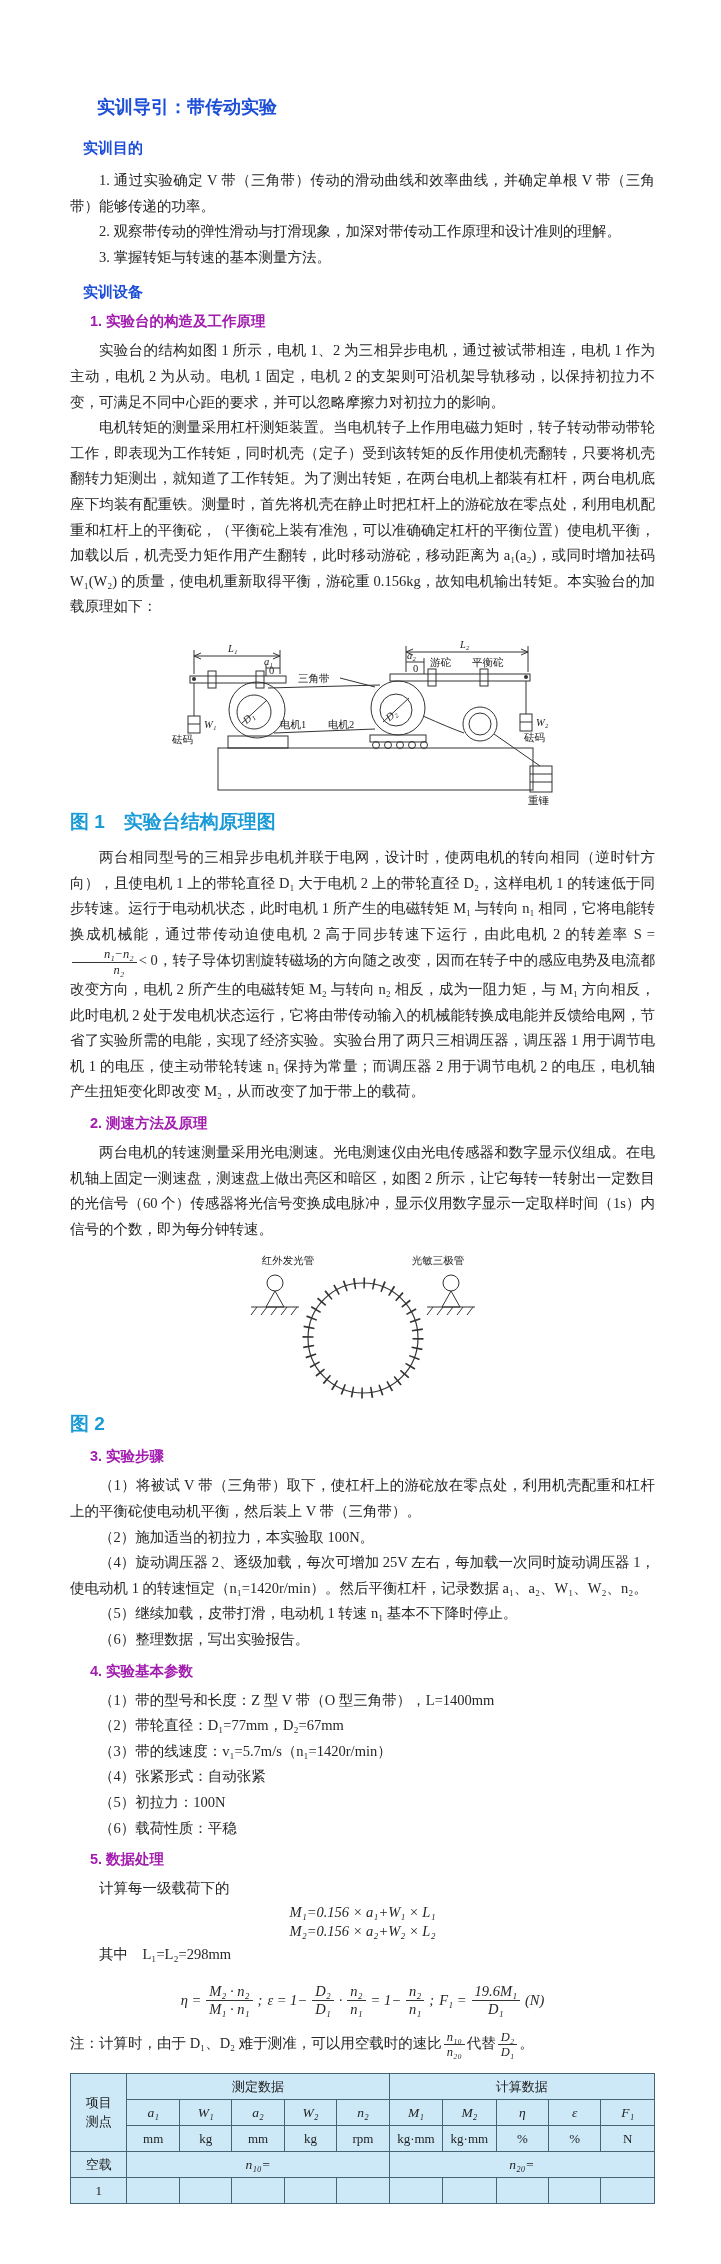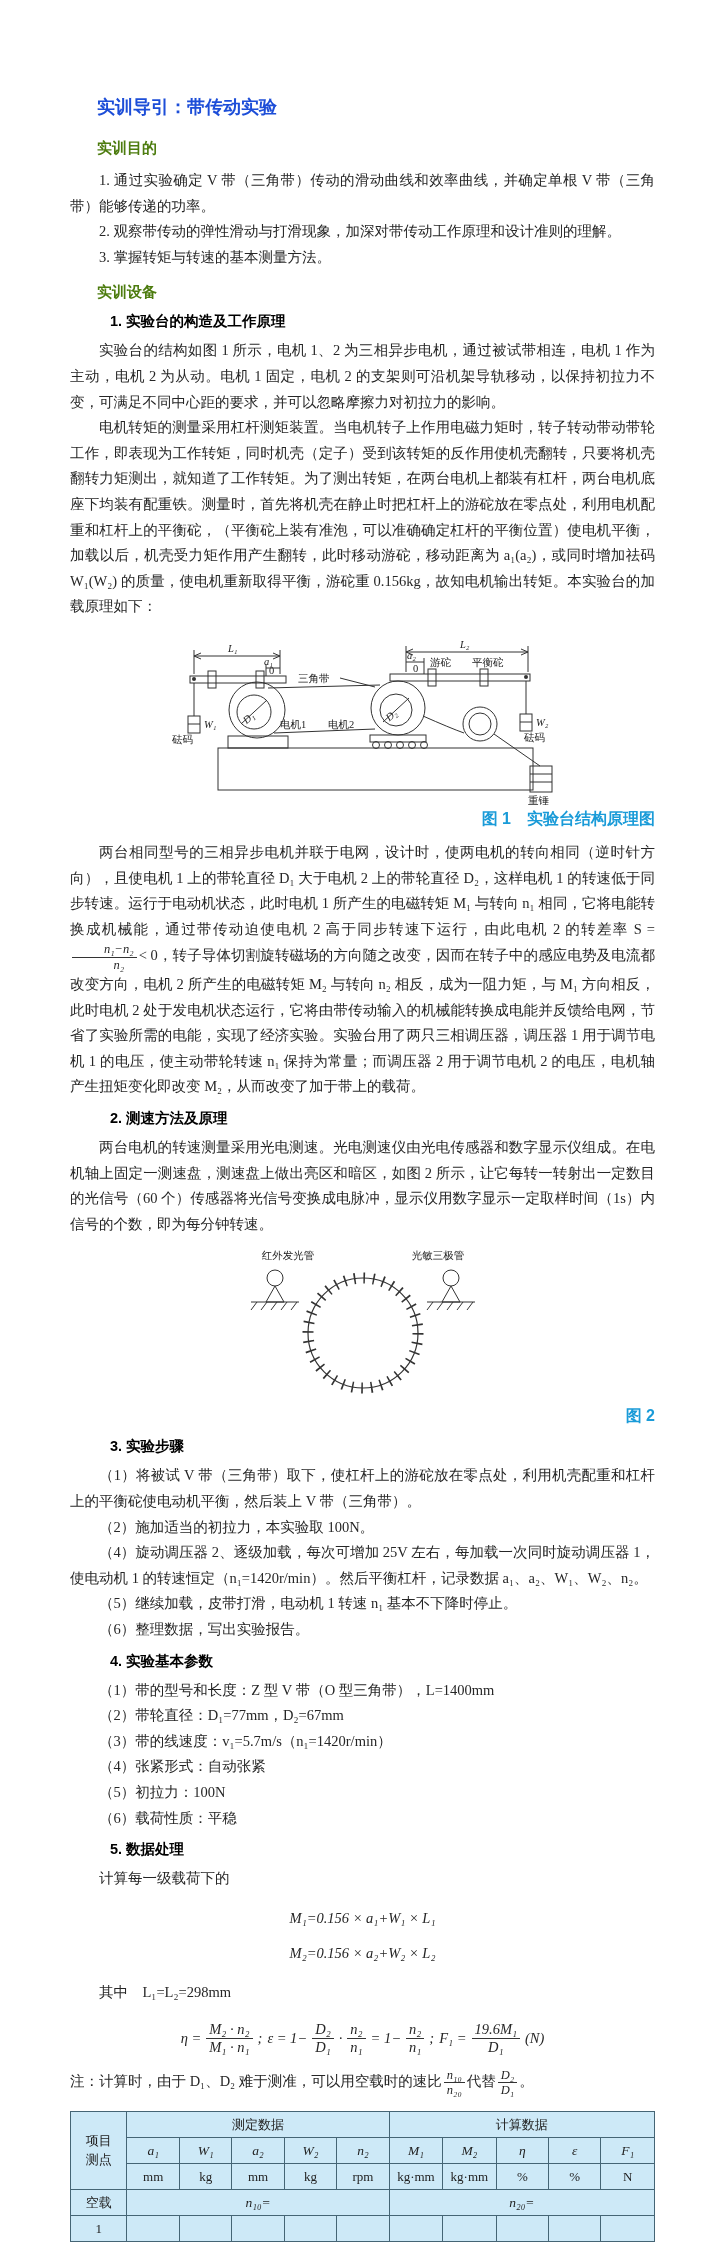--- a/index.html
+++ b/index.html
@@ -1,41 +1,41 @@
 <!DOCTYPE html>
 <html><head>
 <meta charset="utf-8">
 <style>
   html,body{margin:0;padding:0;background:#ffffff;}
   .page{position:relative;width:721px;height:2264px;background:#fff;overflow:hidden;
         font-family:"Liberation Serif","DejaVu Serif",serif;color:#262626;}
   .content{padding:95px 66px 0 70px;width:585px;}
   .h-main{font-family:"Liberation Sans","DejaVu Sans",sans-serif;color:#1d4ed8;
           font-size:18px;font-weight:bold;margin:0 0 20px 27px;}
-  .h-sec{font-family:"Liberation Sans","DejaVu Sans",sans-serif;color:#4d7c0f;
-         font-size:15px;font-weight:bold;margin:13px 0 10px 27px;}
-  .h-sub{font-family:"Liberation Sans","DejaVu Sans",sans-serif;color:#000000;
-         font-size:14.5px;font-weight:bold;margin:9px 0 7px 40px;}
+  .h-sec{font-family:"Liberation Sans","DejaVu Sans",sans-serif;color:#1d4ed8;
+         font-size:15px;font-weight:bold;margin:13px 0 10px 13px;}
+  .h-sub{font-family:"Liberation Sans","DejaVu Sans",sans-serif;color:#a21caf;
+         font-size:14.5px;font-weight:bold;margin:9px 0 7px 20px;}
   p.body{margin:0;font-size:14.5px;line-height:25.6px;text-align:justify;text-indent:2em;}
   .figwrap{text-align:center;margin:8px 0 0 0;}
-  .figcap{text-align:right;color:#1a9bd8;font-weight:bold;font-size:16px;
+  .figcap{text-align:left;color:#1a9bd8;font-weight:bold;font-size:19px;
           font-family:"Liberation Sans","DejaVu Sans",sans-serif;margin:3px 0 10px 0;}
   svg{display:block;margin:0 auto;}
   svg .ln{stroke:#333;fill:none;stroke-width:1;}
   svg .fl{fill:#333;stroke:none;}
   svg text{fill:#222;font-size:10.5px;font-family:"Liberation Serif","DejaVu Serif",serif;}
   svg text.it{font-style:italic;}
   svg .rim{stroke:#333;fill:none;stroke-width:1.2;}
   svg .ticks{stroke:#333;fill:none;stroke-width:11;stroke-dasharray:1.6 8;}
   .frac{display:inline-flex;flex-direction:column;text-align:center;vertical-align:middle;
         line-height:1.15;font-style:italic;}
   .frac .fnum{display:block;padding:0 3px;border-bottom:1px solid #333;}
   .frac .fden{display:block;padding:0 3px;}
   .frac.sm{font-size:12.5px;margin:0 2px;}
-  .eq{text-align:center;font-style:italic;font-size:14.5px;margin:18px 0;}
+  .eq{text-align:center;font-style:italic;font-size:14.5px;margin:2px 0;}
   .eqrow{display:flex;justify-content:center;align-items:center;gap:5px;
          font-style:italic;font-size:14.5px;margin:16px 0 12px 0;}
   .note{margin:6px 0 14px 0;font-size:14.5px;line-height:26px;}
   .dtable{border-collapse:collapse;table-layout:fixed;width:585px;background:#cde9f7;
           color:#222;font-size:13px;text-align:center;margin-top:10px;}
   .dtable td{border:1.6px solid #456575;height:25px;padding:0 2px;overflow:hidden;}
   .dtable td.corner{font-size:13px;line-height:1.45;padding:8px 10px;}
   .dtable .var{font-style:italic;font-size:13.5px;}
 </style>
 </head>

